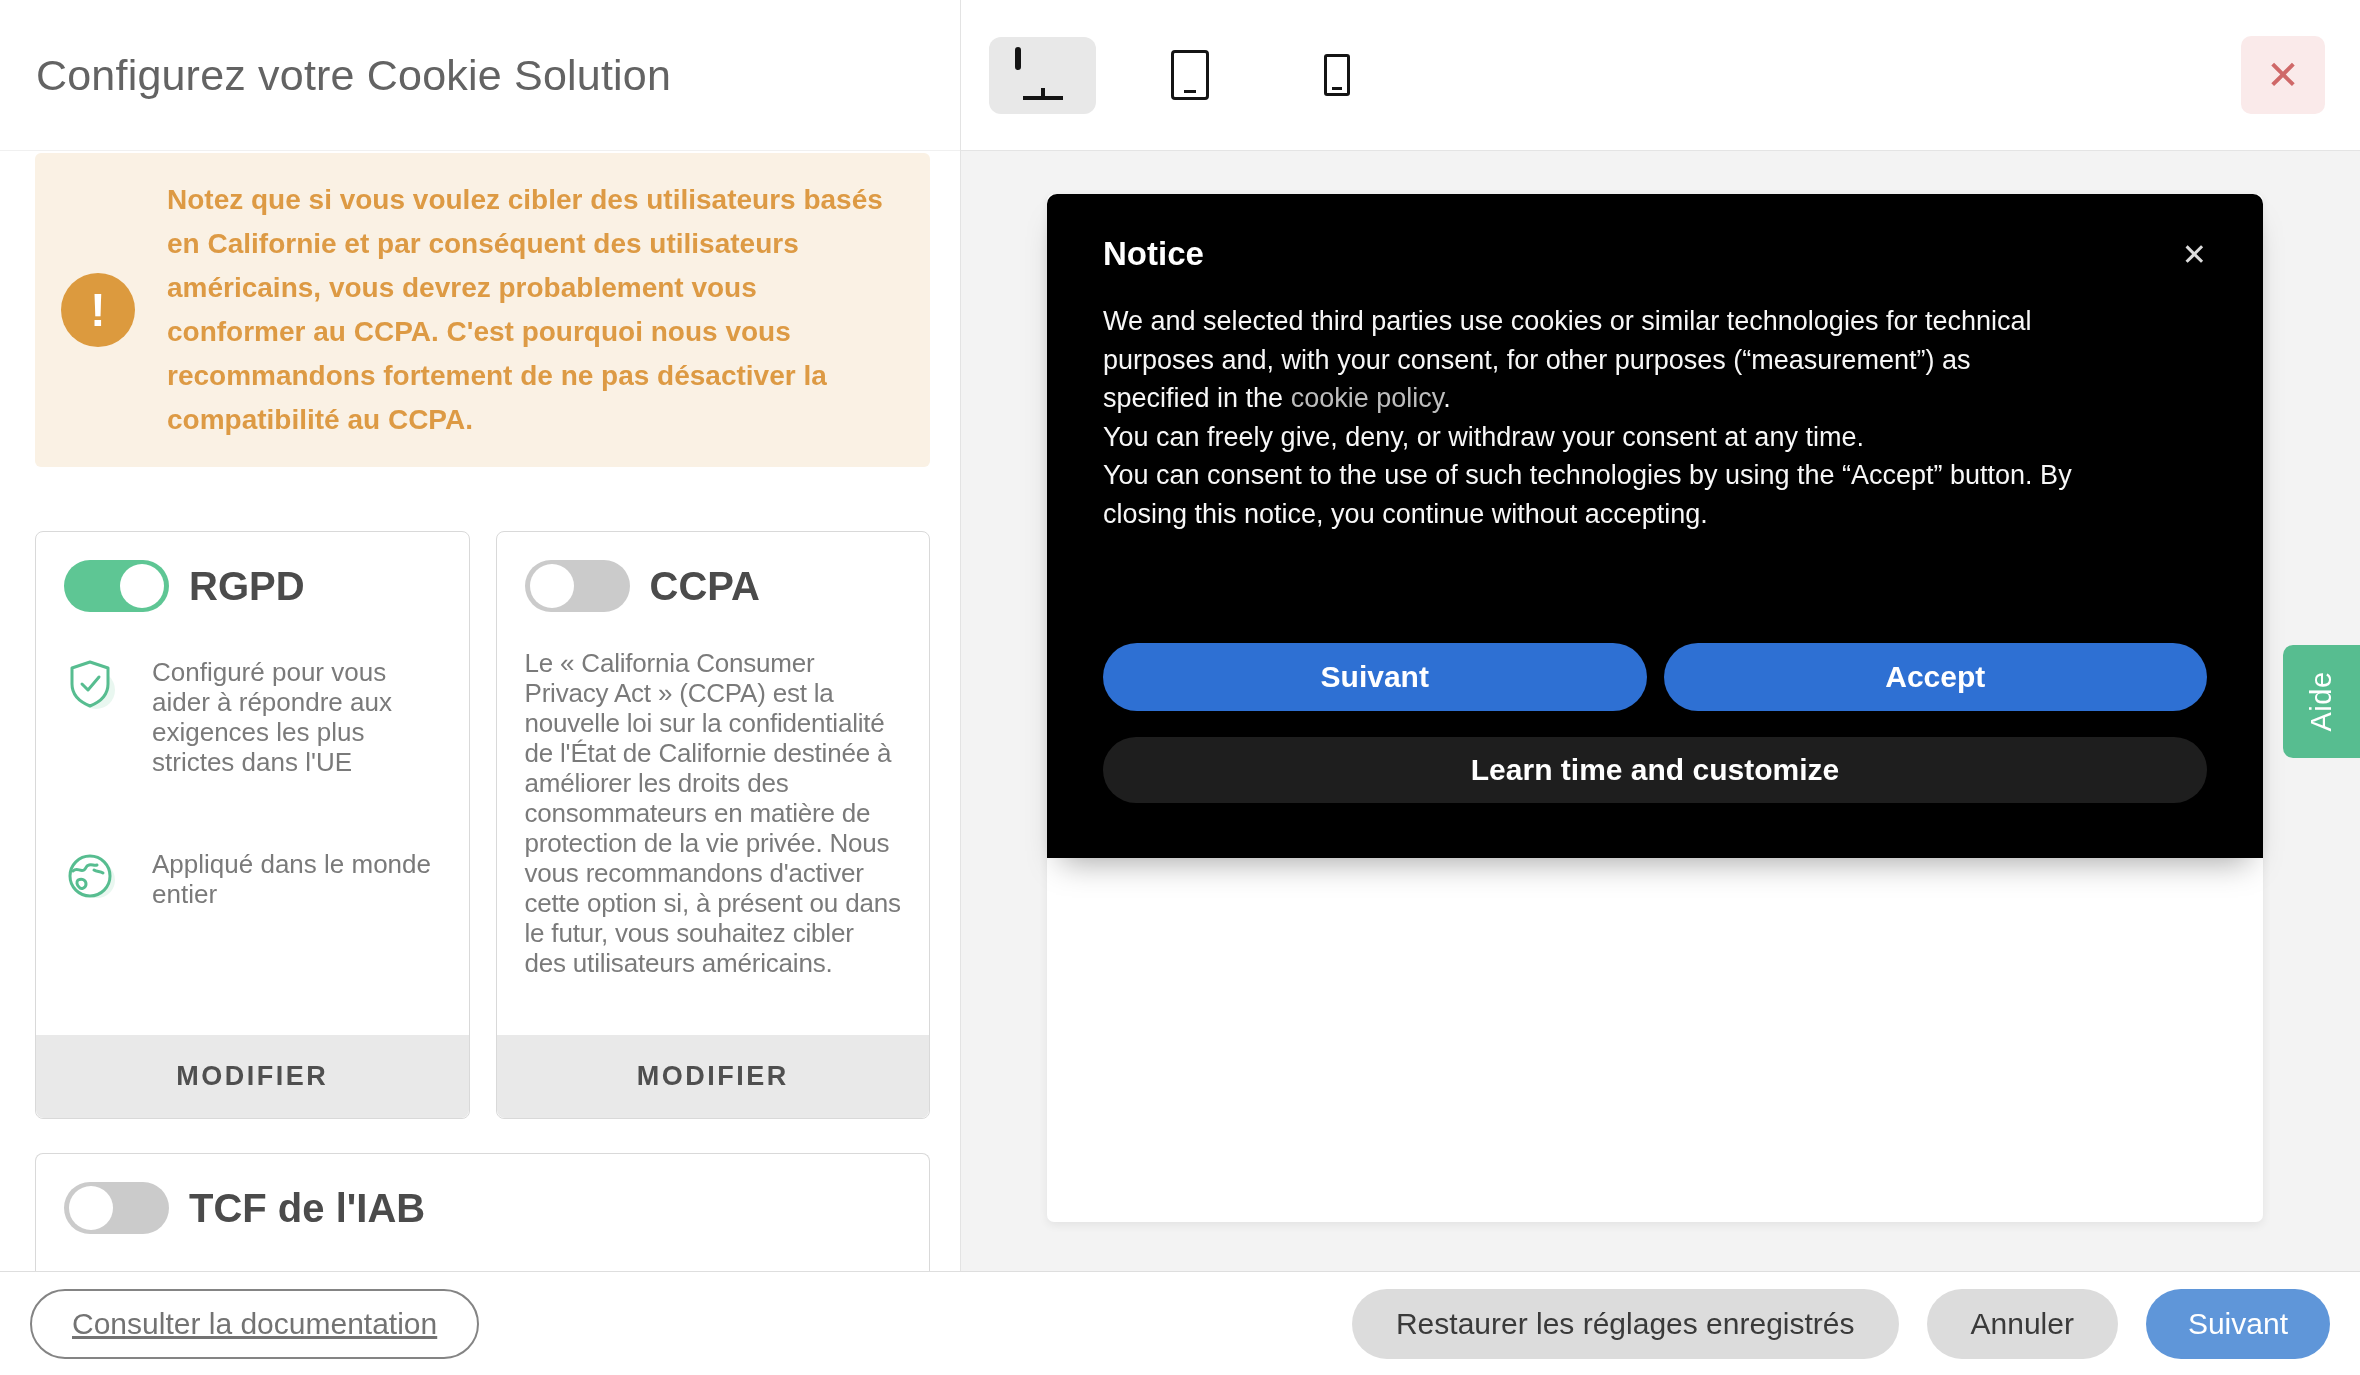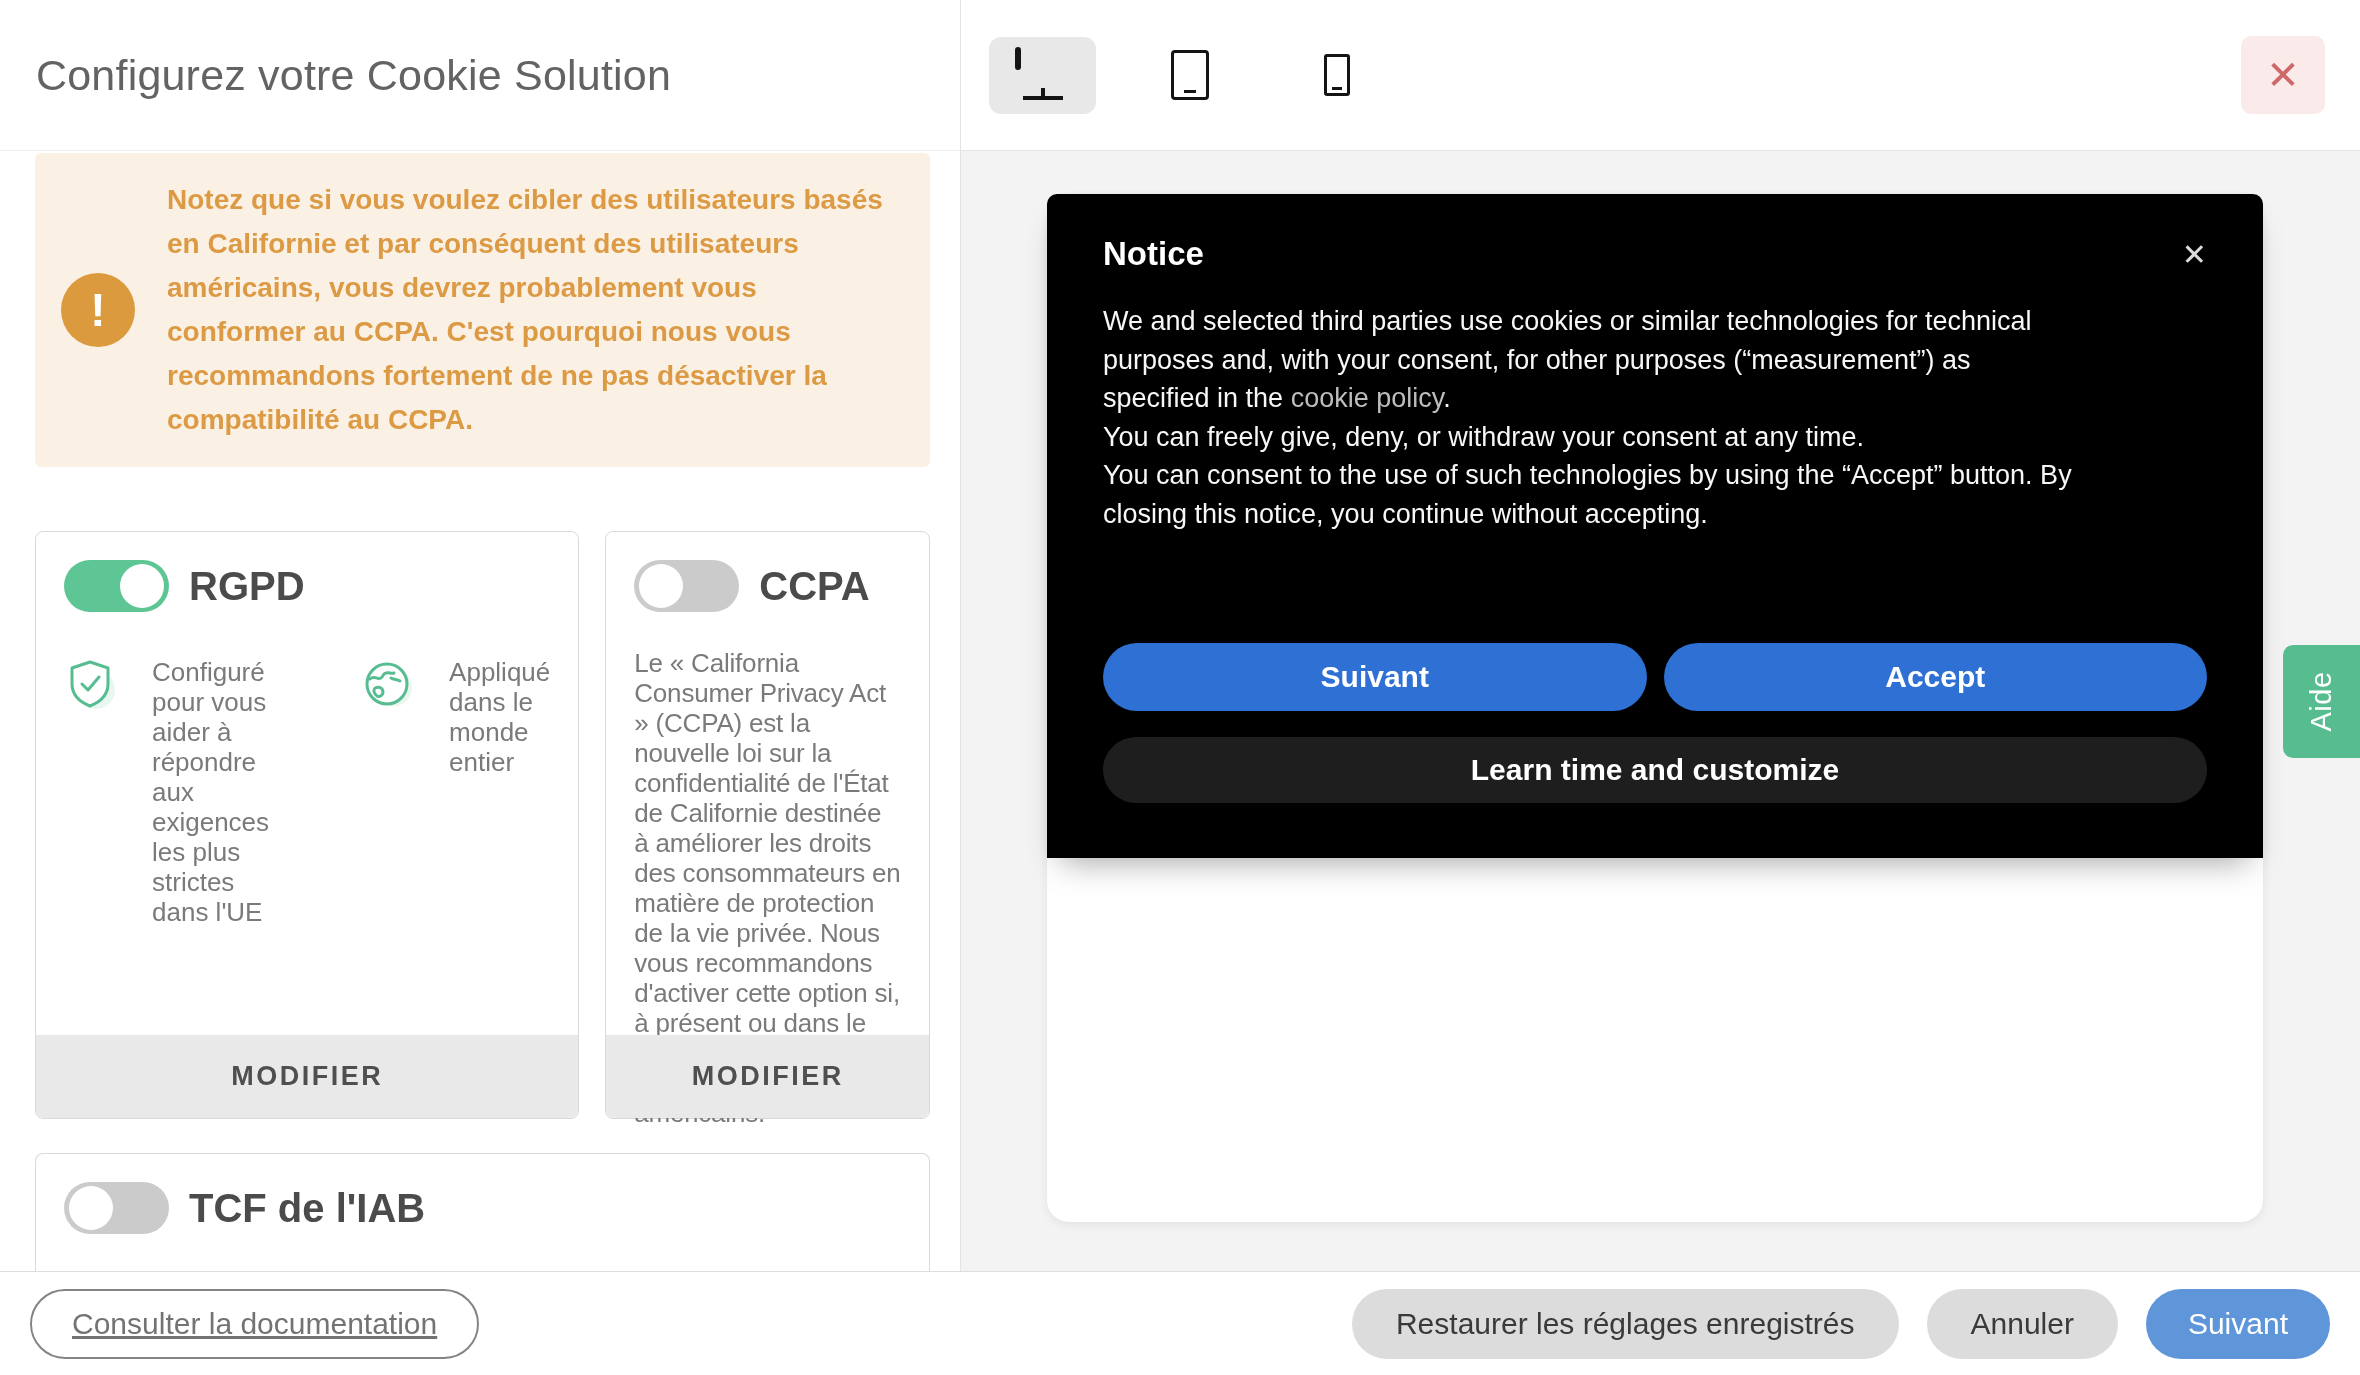--- a/index.html
+++ b/index.html
@@ -21,21 +21,21 @@
 
   .cards-row { display:flex; gap:26px; margin-top:64px; }
   .card { flex:1; height:588px; border:1px solid #d9d9d9; border-radius:8px; background:#fff; position:relative; padding:28px; }
   .toggle-row { display:flex; align-items:center; gap:20px; }
   .toggle { width:105px; height:52px; border-radius:26px; position:relative; flex:none; cursor:pointer; }
   .toggle .knob { position:absolute; top:4px; width:44px; height:44px; border-radius:50%; background:#fff; }
   .toggle.on  { background:#5ec694; }  .toggle.on .knob  { right:5px; }
   .toggle.off { background:#cbcbcb; }  .toggle.off .knob { left:5px; }
   .card-label { font-size:40px; font-weight:bold; color:#4b4b4b; }
 
-  .features { margin-top:45px; display:flex; flex-direction:row; gap:92px; }
+  .features { margin-top:45px; display:flex; flex-direction:column; gap:72px; }
   .feature { display:flex; gap:34px; }
   .feature-icon { flex:none; width:54px; height:54px; }
   .feature-text { font-size:26px; line-height:30px; color:#7a7a7a; max-width:288px; }
   .card-desc { margin-top:36px; font-size:26px; line-height:30px; color:#7a7a7a; letter-spacing:-0.2px; }
 
   .card-footer { position:absolute; left:0; right:0; bottom:0; height:83px; background:#e9e9e9; border-radius:0 0 8px 8px;
                  display:flex; align-items:center; justify-content:center; font-size:27px; font-weight:bold; letter-spacing:2.5px; color:#4f4f4f; cursor:pointer; }
 
   .tcf-card { margin-top:34px; height:118px; border:1px solid #d9d9d9; border-bottom:none; border-radius:8px 8px 0 0; padding:28px; background:#fff; overflow:hidden; }
 
@@ -53,21 +53,21 @@
   .icon-tablet { width:38px; height:50px; border:3.5px solid #141414; border-radius:4px; position:relative; }
   .icon-tablet::after { content:""; position:absolute; bottom:4px; left:50%; transform:translateX(-50%); width:12px; height:3.5px; background:#141414; }
   .icon-mobile { width:26px; height:42px; border:3px solid #141414; border-radius:3px; position:relative; }
   .icon-mobile::after { content:""; position:absolute; bottom:3px; left:50%; transform:translateX(-50%); width:10px; height:3px; background:#141414; }
 
   .spacer { flex:1; }
   .dialog-close { width:84px; height:78px; border-radius:10px; background:#faeaea; color:#cf6868; font-size:40px;
                   display:flex; align-items:center; justify-content:center; cursor:pointer; }
 
   .preview-area { flex:1; position:relative; }
-  .preview-card { position:absolute; left:86px; top:43px; width:1216px; height:1028px; background:#fff; border-radius:22px; box-shadow:0 3px 10px rgba(0,0,0,.07); }
+  .preview-card { position:absolute; left:86px; top:43px; width:1216px; height:1028px; background:#fff; border-radius:7px; box-shadow:0 3px 10px rgba(0,0,0,.07); }
   .notice { background:#000; border-radius:10px 10px 0 0; height:664px; padding:40px 56px 0; color:#fff; position:relative;
             box-shadow:0 18px 30px -14px rgba(0,0,0,.35); }
   .notice-header { display:flex; justify-content:space-between; align-items:center; height:40px; }
   .notice-title { font-size:33px; font-weight:bold; }
   .notice-close { font-size:30px; color:#dcdcdc; cursor:pointer; }
   .notice-body { margin-top:28px; font-size:27px; line-height:38.5px; color:#f7f7f7; }
   .notice-link { color:#bdbdbd; cursor:pointer; }
   .notice-actions { display:flex; gap:17px; margin-top:110px; }
   .btn-primary { flex:1; height:68px; border-radius:34px; background:#2e70d3; color:#fff; font-size:30px; font-weight:bold;
                  display:flex; align-items:center; justify-content:center; cursor:pointer; }

